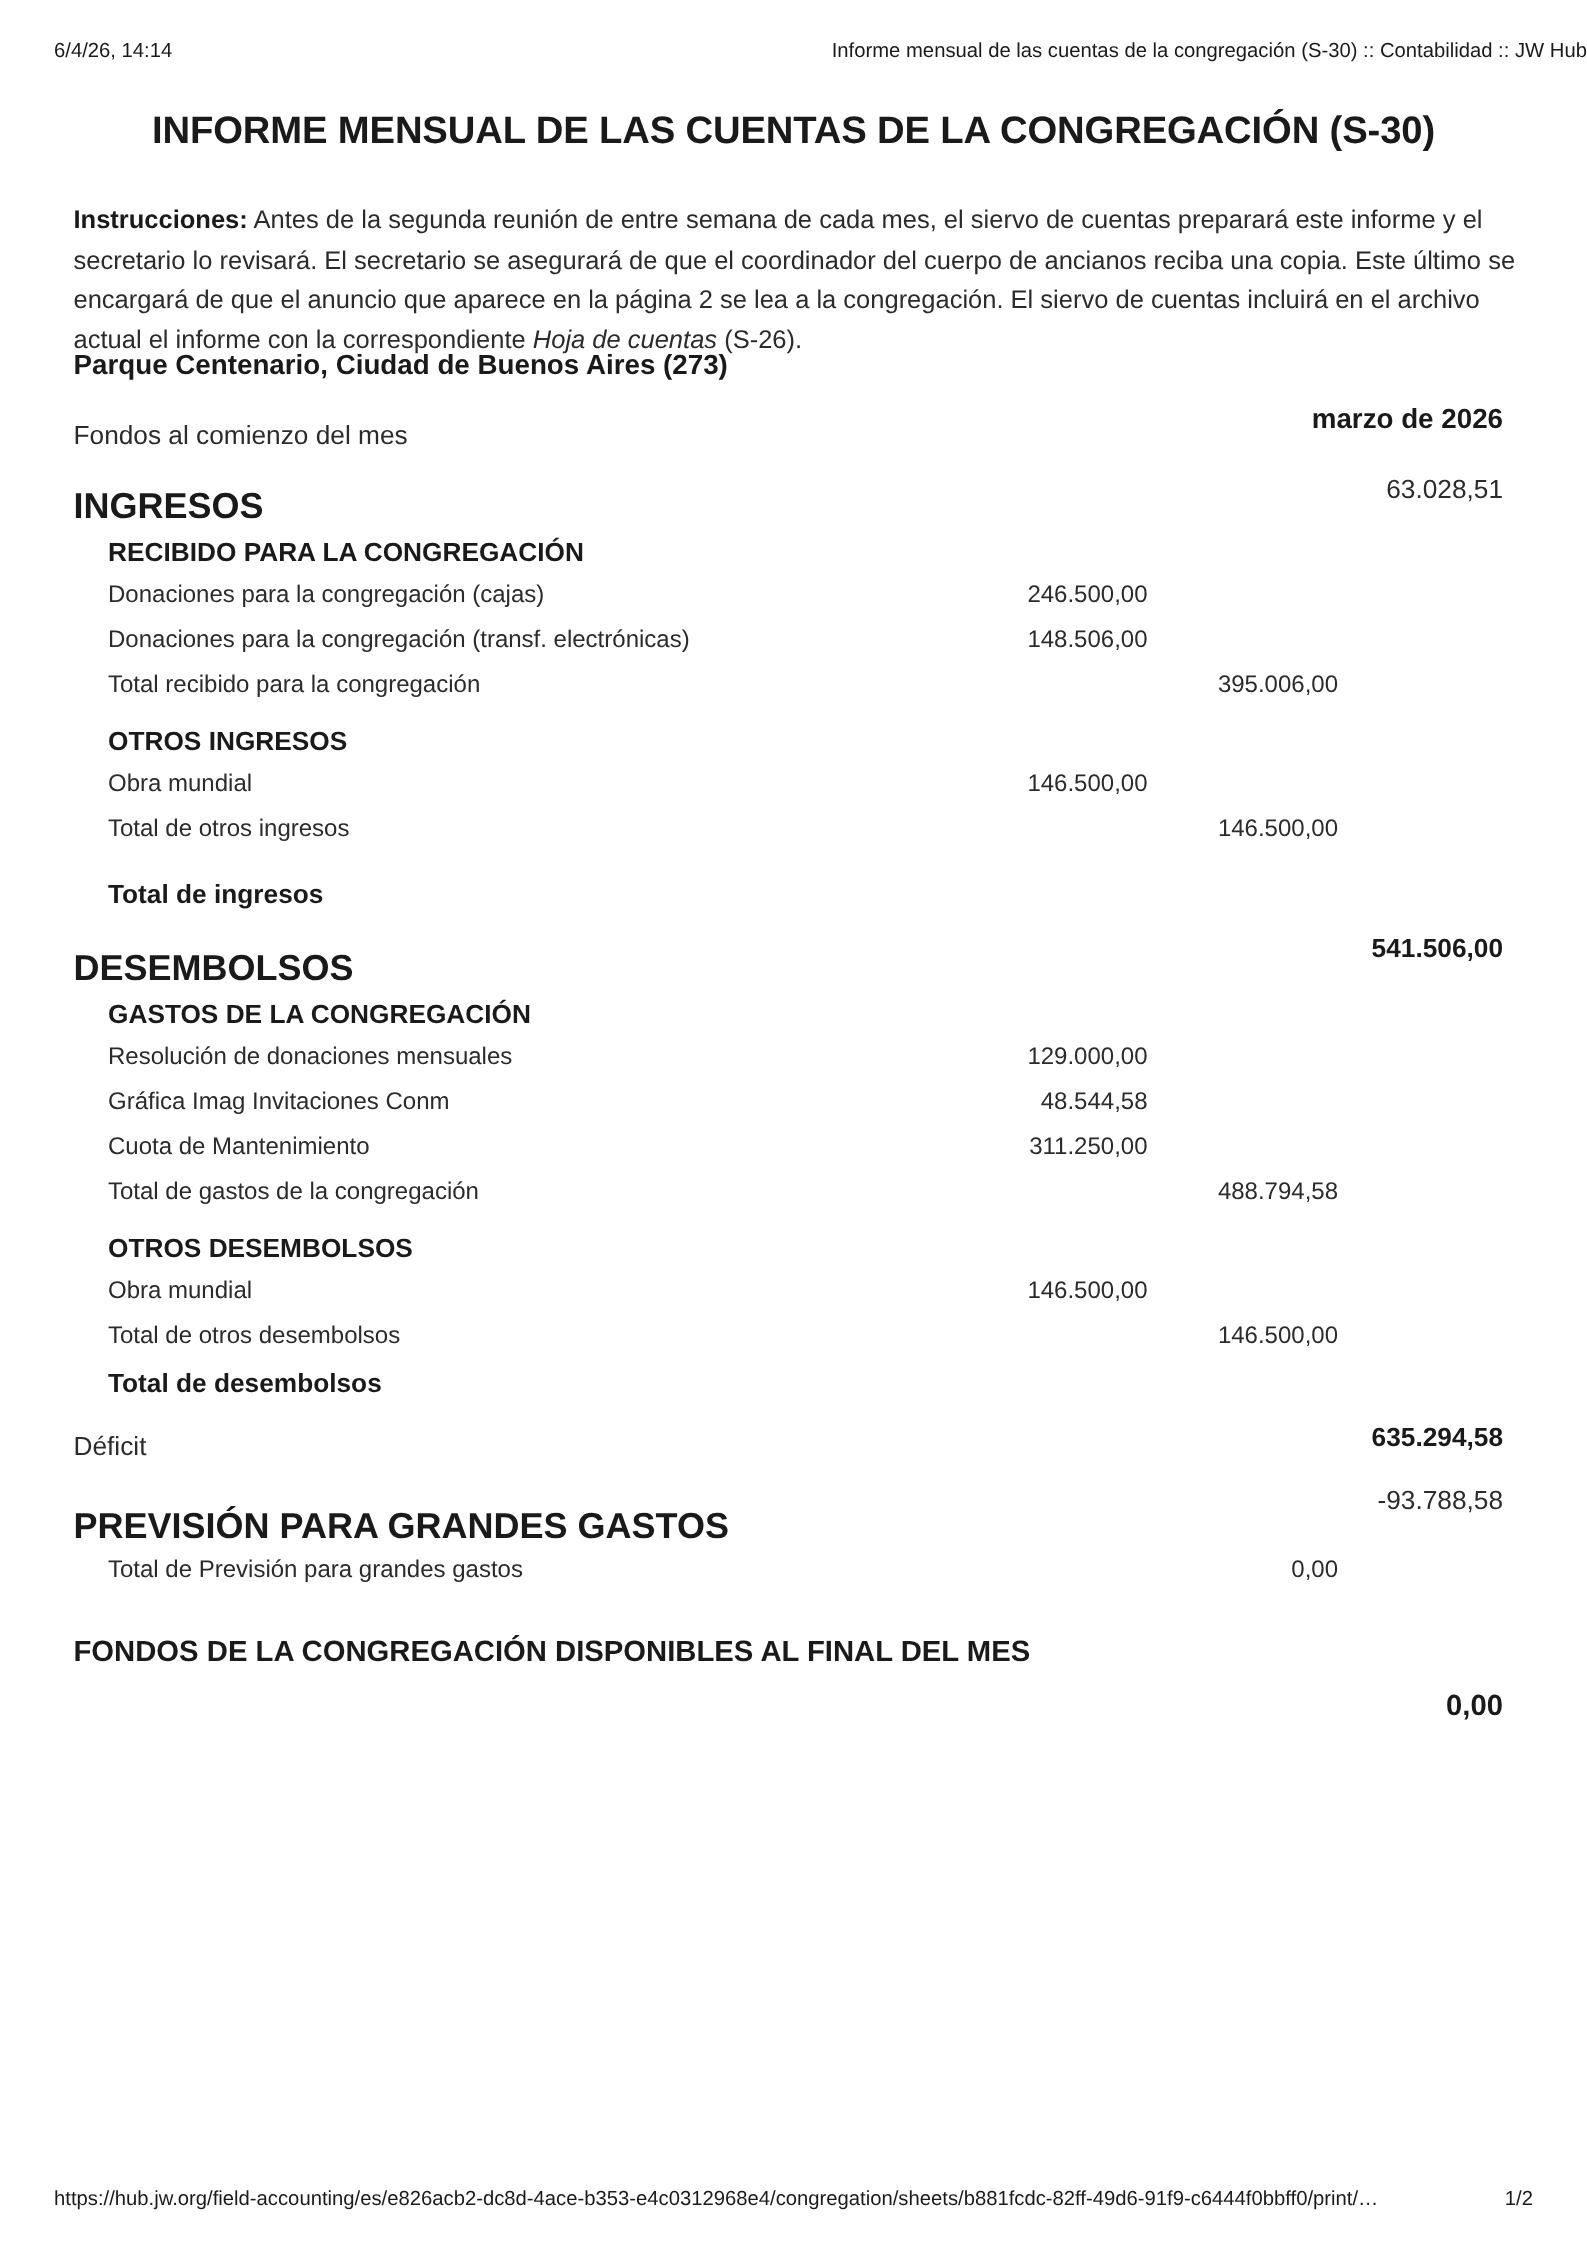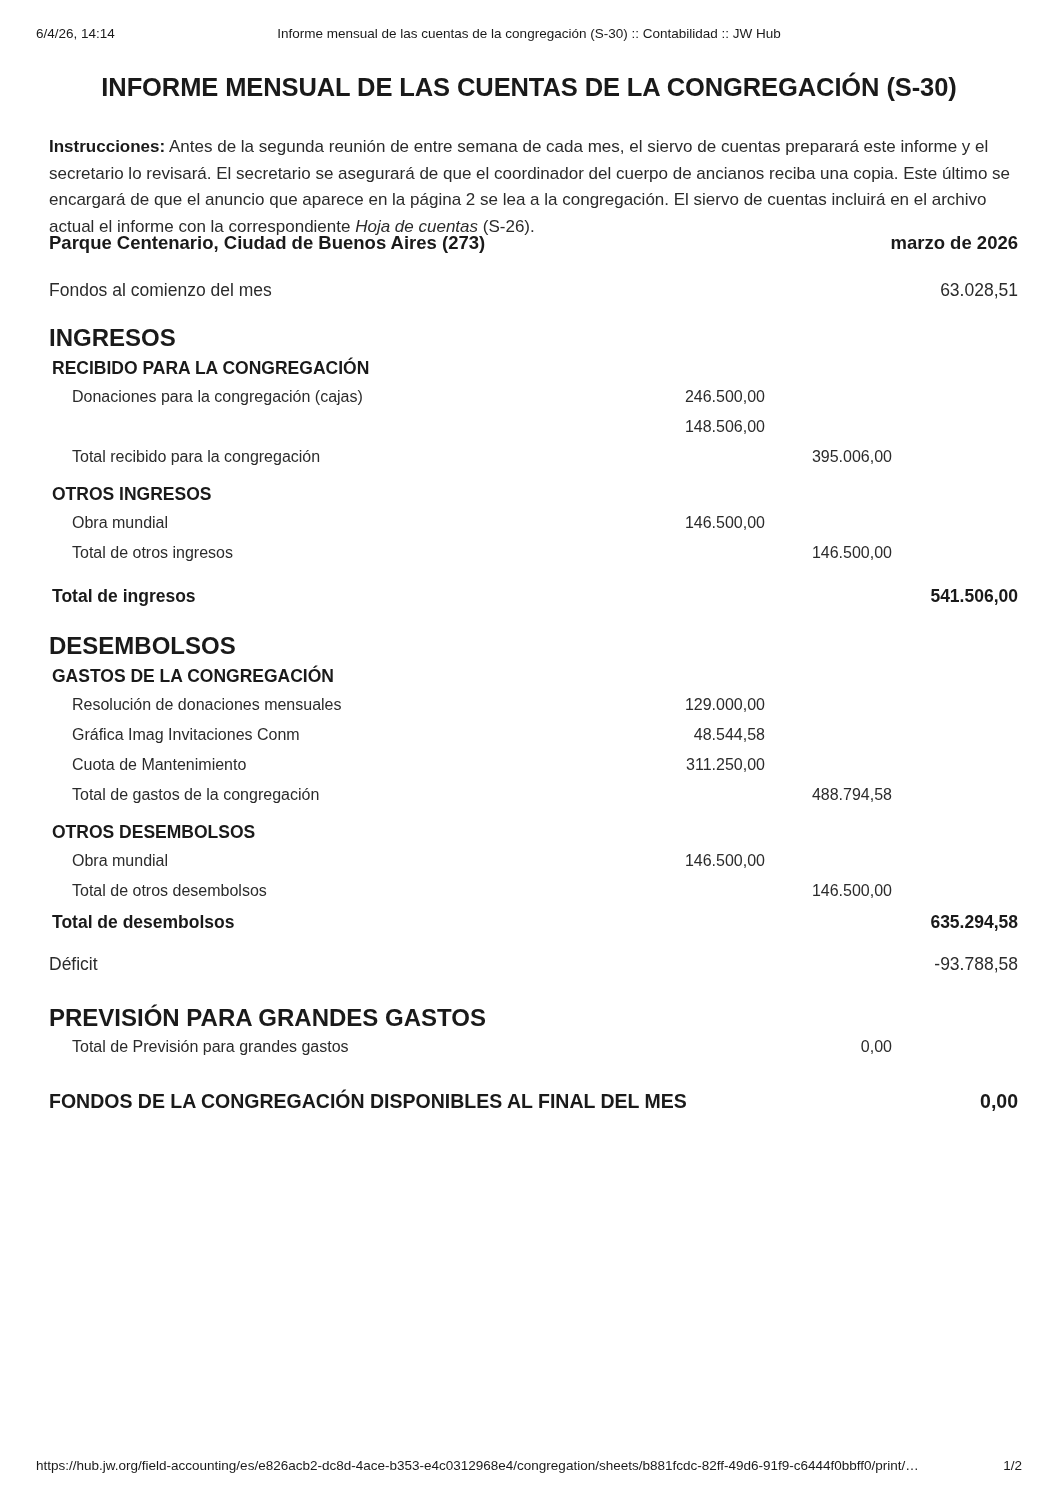--- a/index.html
+++ b/index.html
@@ -31,21 +31,21 @@
     position: absolute;
     left: 36px;
     top: 0;
     white-space: nowrap;
   }
   .print-header .ph-title {
     position: absolute;
     left: 0;
     top: 0;
     width: 1058px;
-    text-align: center;
+    text-align: right;
     white-space: nowrap;
   }
 
   .print-footer {
     position: absolute;
     top: 1458px;
     left: 0;
     width: 1058px;
     height: 20px;
     font-size: 13.5px;
@@ -121,25 +121,25 @@
   .row .amt {
     position: absolute;
     top: 0;
     text-align: right;
     white-space: nowrap;
   }
 
   
   .amt.c1 { right: 293px; margin-left: 14px; }
   .amt.c2 { right: 166px; }
-  .amt.c3 { right: 40px; }
+  .amt.c3 { right: 56px; margin-top: 36px; }
 
   
   .ind0 { left: 49px; }
-  .ind1 { left: 52px; }
+  .ind1 { left: 72px; }
   .ind2 { left: 72px; }
 
   
   .r-cong       { height: 38px; font-size: 18.5px; font-weight: bold; color: #1a1a1a; }
   .r-plain      { height: 34px; font-size: 17.5px; font-weight: normal; color: #2b2b2b; }
   .r-section    { height: 34px; font-size: 24px; font-weight: bold; color: #1a1a1a; }
   .r-subsection { height: 30px; font-size: 17.5px; font-weight: bold; color: #1a1a1a; }
   .r-item       { height: 30px; font-size: 16px; font-weight: normal; color: #2b2b2b; }
   .r-total      { height: 32px; font-size: 17.5px; font-weight: bold; color: #1a1a1a; }
   .r-grand      { height: 34px; font-size: 19.5px; font-weight: bold; color: #1a1a1a; }
@@ -189,20 +189,21 @@
 
     <div class="row r-subsection">
       <span class="label ind1">RECIBIDO PARA LA CONGREGACIÓN</span>
     </div>
 
     <div class="row r-item">
       <span class="label ind2">Donaciones para la congregación (cajas)</span>
       <span class="amt c1">246.500,00</span>
     </div>
     <div class="row r-item">
+      <span class="label ind2">Donaciones para la congregación (transf. electrónicas)</span>
       <span class="amt c1">148.506,00</span>
     </div>
     <div class="row r-item">
       <span class="label ind2">Total recibido para la congregación</span>
       <span class="amt c2">395.006,00</span>
     </div>
 
     <div class="spacer sp-6"></div>
 
     <div class="row r-subsection">

